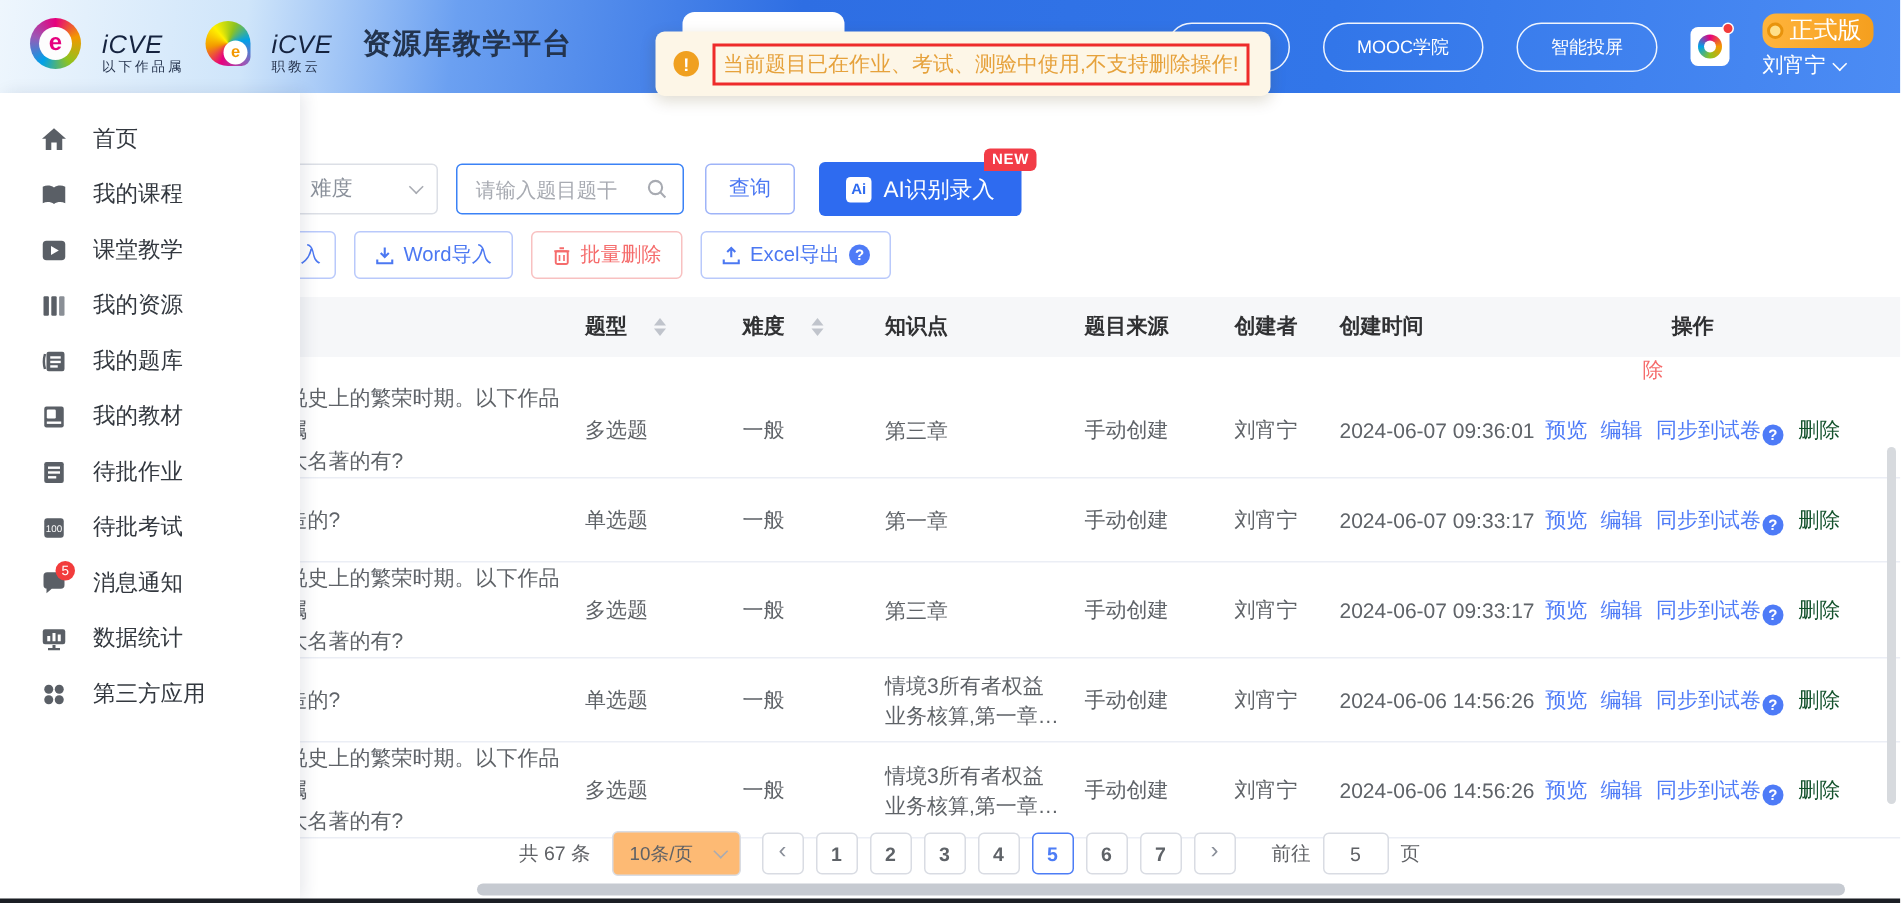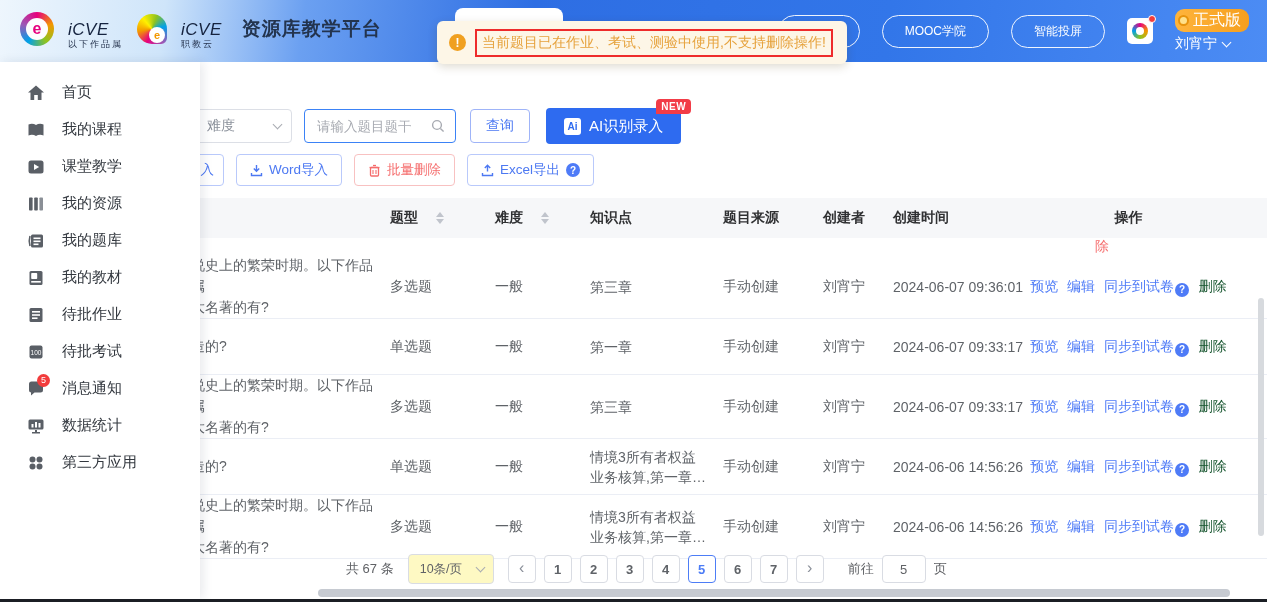--- a/index.html
+++ b/index.html
@@ -108,21 +108,21 @@
   .ops { font-size:14px; line-height:21px; word-break:break-all; }
   .ops a { color:#4e7bf7; text-decoration:none; cursor:pointer; }
   .ops a.del { color:#14532d; }
   .ops .sp { display:inline-block; width:5px; }
   .ops .help-dot { vertical-align:-2px; margin:0 1px; }
 
   
   .pager { position:absolute; left:0; right:0; top:492px; display:flex; align-items:center; justify-content:flex-start; padding-left:146px; gap:14px; }
   .total { font-size:13px; color:#606266; }
   .size-sel { width:86px; height:30px; border:1px solid #d9dce3; border-radius:4px; display:flex; align-items:center;
-    justify-content:space-between; padding:0 9px 0 11px; font-size:12.5px; color:#606266; background:#fef9c3; }
+    justify-content:space-between; padding:0 9px 0 11px; font-size:12.5px; color:#606266; background:#fdba74; }
   .pages { display:flex; align-items:center; gap:8px; }
   .pbox { min-width:28px; height:28px; border:1px solid #d9dce3; border-radius:4px; background:#fff; color:#5f6368;
     font-size:13px; font-weight:bold; display:flex; align-items:center; justify-content:center; cursor:pointer; padding:0 4px; }
   .pbox.arrow { font-weight:normal; font-size:16px; color:#8a8f99; padding-bottom:2px; }
   .pbox.active { border-color:#4d7df6; color:#4d7df6; }
   .goto { display:flex; align-items:center; gap:8px; font-size:13px; color:#606266; margin-left:10px; }
   .goto input { width:44px; height:28px; border:1px solid #d9dce3; border-radius:4px; text-align:center; font-size:13px;
     color:#606266; outline:none; font-family:inherit; }
 
   

